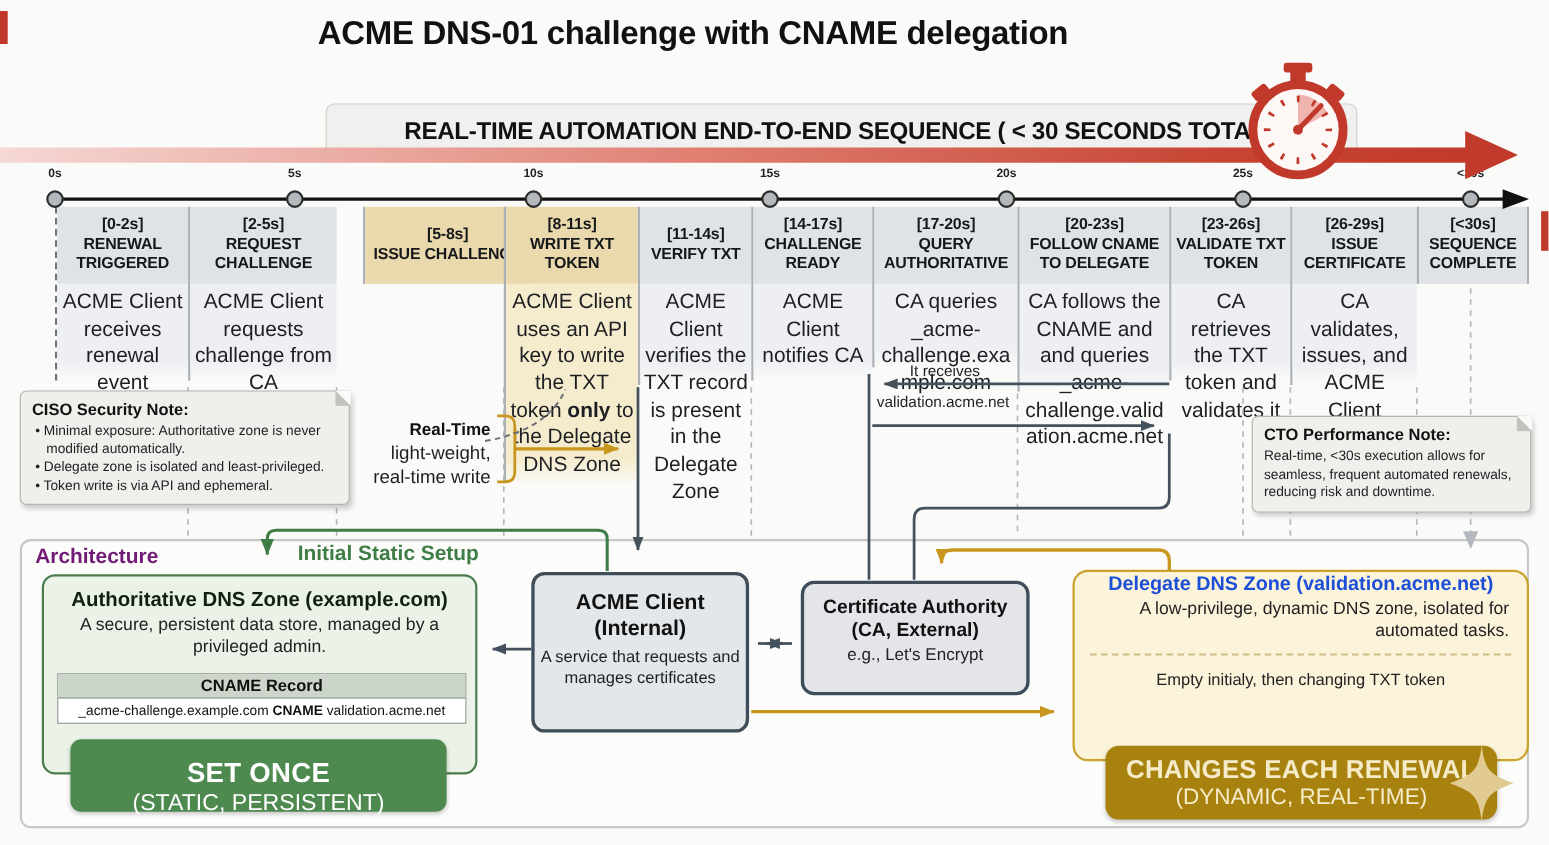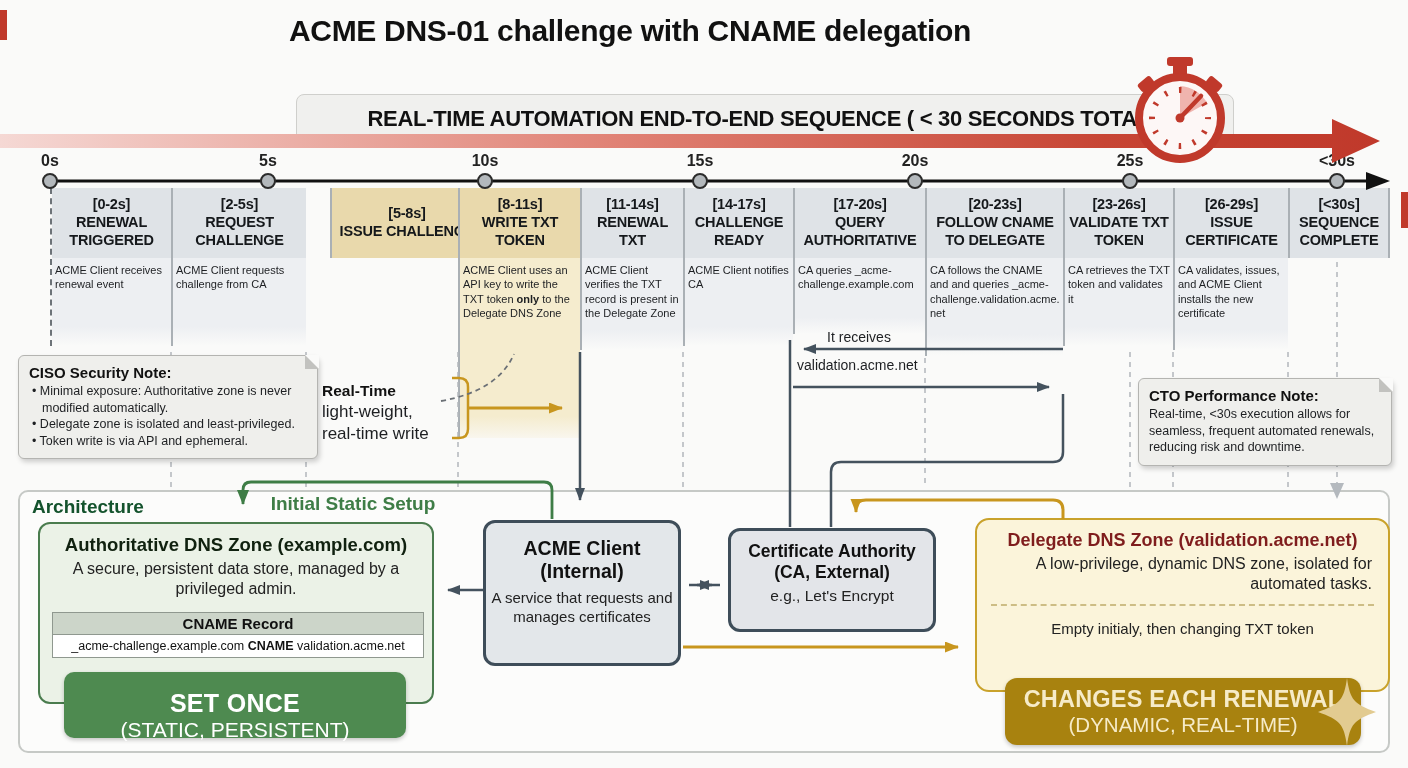--- a/index.html
+++ b/index.html
@@ -8,55 +8,55 @@
   h1#title{position:absolute;left:0;top:14px;width:1260px;margin:0;text-align:center;
            font-size:30px;font-weight:bold;letter-spacing:-.3px;color:#111;z-index:1;}
   .b{font-weight:bold;}
 
   
   #banner{position:absolute;left:296px;top:94px;width:936px;height:48px;background:#f0f0ee;
           border:1.5px solid #cfcfcc;border-radius:8px;display:flex;align-items:center;justify-content:center;
           font-size:22px;font-weight:bold;color:#111;letter-spacing:-.3px;z-index:1;}
 
   
-  .tick{position:absolute;top:152px;width:80px;text-align:center;font-size:16px;font-weight:bold;color:#222;z-index:3;}
+  .tick{position:absolute;top:152px;width:80px;text-align:center;font-size:11px;font-weight:bold;color:#222;z-index:3;}
 
   
   .col{position:absolute;top:188px;border-left:2px solid #aab0b5;box-sizing:border-box;z-index:2;}
   .col:first-child{border-left:2px dashed #6d7378;}
   .col:last-child{border-right:2px solid #aab0b5;}
   .col-head{height:70px;display:flex;flex-direction:column;align-items:center;justify-content:center;
             text-align:center;background:#dfe3e7;font-weight:bold;font-size:14.5px;line-height:1.22;
             letter-spacing:-.2px;color:#15181b;padding:0 2px;box-sizing:border-box;}
   .col.hl .col-head{background:#e9d9ac;}
-  .col-desc{background:linear-gradient(#edeff2 78%,rgba(237,239,242,0));font-size:11px;line-height:1.3;
-            padding:5px 3px 0 3px;box-sizing:border-box;overflow-wrap:anywhere;color:#1d1f22;}
+  .col-desc{background:linear-gradient(#edeff2 78%,rgba(237,239,242,0));font-size:19px;line-height:1.3;
+            text-align:center;padding:5px 3px 0 3px;box-sizing:border-box;overflow-wrap:anywhere;color:#1d1f22;}
   .col.hl .col-desc{background:linear-gradient(#f5ecce 88%,rgba(245,236,206,.25));}
 
   
   .seq-label{position:absolute;font-size:14px;color:#1d1f22;z-index:3;}
 
   
-  #realtime{position:absolute;left:322px;top:381px;width:124px;z-index:3;line-height:1.28;}
+  #realtime{position:absolute;left:322px;top:381px;width:124px;text-align:right;z-index:3;line-height:1.28;}
   #realtime .rt-title{font-size:15.5px;font-weight:bold;color:#111;}
   #realtime .rt-line{font-size:17px;color:#1d1f22;}
 
   
   .note{position:absolute;background:#efefec;border:1.5px solid #b4b4b1;border-radius:6px;
         padding:8px 10px 9px 10px;box-shadow:2px 3px 5px rgba(0,0,0,.18);z-index:6;box-sizing:border-box;}
   .note::before{content:'';position:absolute;top:-1.5px;right:-1.5px;border-width:0 14px 14px 0;
         border-style:solid;border-color:#c2c2bf #fafaf9;}
   .note-title{font-size:15px;font-weight:bold;margin-bottom:2px;color:#111;}
   .note-body,.bullet{font-size:12.5px;line-height:1.32;color:#1d1f22;}
   .bullet{padding-left:13px;text-indent:-10px;}
 
   
   #arch{position:absolute;left:18px;top:490px;width:1372px;height:263px;background:#fcfcfb;
         border:2px solid #c6c9c6;border-radius:10px;z-index:1;box-sizing:border-box;}
-  #arch-label{position:absolute;left:32px;top:496px;font-size:19px;font-weight:bold;color:#14532d;z-index:2;}
+  #arch-label{position:absolute;left:32px;top:496px;font-size:19px;font-weight:bold;color:#701a75;z-index:2;}
   #setup-label{position:absolute;left:253px;top:493px;width:200px;text-align:center;
         font-size:19px;font-weight:bold;color:#3e7d46;z-index:3;}
 
   .arch-box{position:absolute;box-sizing:border-box;text-align:center;z-index:2;}
   #auth-box{left:38px;top:522px;width:396px;height:182px;background:#ebf2e7;border:2.5px solid #4a7c4e;border-radius:12px;}
   #auth-box .bx-title{font-size:18.5px;font-weight:bold;margin-top:10px;color:#10210f;}
   #auth-box .bx-desc{font-size:16px;line-height:1.25;margin-top:3px;padding:0 14px;color:#222;}
   #cname-box{position:absolute;left:12px;top:88px;width:370px;border:1.5px solid #8f988f;background:#fff;}
   #cname-head{background:#ccd5c9;border-bottom:1.5px solid #8f988f;font-size:15px;font-weight:bold;padding:2px 0;color:#111;}
   #cname-val{font-size:12.5px;padding:4px 2px;color:#111;overflow-wrap:anywhere;}
@@ -71,21 +71,21 @@
 
   #acme-box{left:483px;top:520px;width:198px;height:146px;background:#e3e7ea;border:3px solid #3e4d59;border-radius:12px;}
   #acme-box .bx-title{font-size:19.5px;font-weight:bold;line-height:1.18;margin-top:14px;color:#111;}
   #acme-box .bx-desc{font-size:15px;line-height:1.25;margin-top:6px;padding:0 4px;color:#222;}
 
   #ca-box{left:728px;top:528px;width:208px;height:104px;background:#e3e5e9;border:3px solid #3e4d59;border-radius:12px;}
   #ca-box .bx-title{font-size:17.5px;font-weight:bold;line-height:1.2;margin-top:10px;color:#111;}
   #ca-box .bx-desc{font-size:15.5px;margin-top:4px;color:#222;}
 
   #del-box{left:975px;top:518px;width:415px;height:174px;background:#fbf4da;border:2.5px solid #c9a22b;border-radius:14px;}
-  #del-box .bx-title{font-size:18px;font-weight:bold;margin-top:10px;color:#7f1d1d;}
+  #del-box .bx-title{font-size:18px;font-weight:bold;color:#1d4ed8;}
   #del-box .bx-desc{font-size:16px;line-height:1.25;margin-top:3px;padding:0 16px;color:#222;text-align:right;}
   #del-divider{border-top:2px dashed #cdbd85;margin:10px 14px 0 14px;}
   #del-note{font-size:15px;margin-top:14px;color:#222;}
 
   #overlay{position:absolute;left:0;top:0;z-index:5;pointer-events:none;}
 </style>
 </head>
 <body>
 
 <div id="canvas">
@@ -129,21 +129,21 @@
       <div class="col hl" style="left: 458px; width: 122px;">
         <div class="col-head">
           <span class="col-time">[8-11s]</span>
           <span class="col-title">WRITE TXT TOKEN</span>
         </div>
         <div class="col-desc" style="height: 180px;"><span>ACME Client uses an API key to write the TXT token </span><span class="b">only</span><span> to the Delegate DNS Zone</span></div>
       </div>
       <div class="col" style="left: 580px; width: 103px;">
         <div class="col-head">
           <span class="col-time">[11-14s]</span>
-          <span class="col-title">RENEWAL TXT</span>
+          <span class="col-title">VERIFY TXT</span>
         </div>
         <div class="col-desc" style="height: 92px;"><span>ACME Client verifies the TXT record is present in the Delegate Zone</span></div>
       </div>
       <div class="col" style="left: 683px; width: 110px;">
         <div class="col-head">
           <span class="col-time">[14-17s]</span>
           <span class="col-title">CHALLENGE READY</span>
         </div>
         <div class="col-desc" style="height: 88px;"><span>ACME Client notifies CA</span></div>
       </div>

